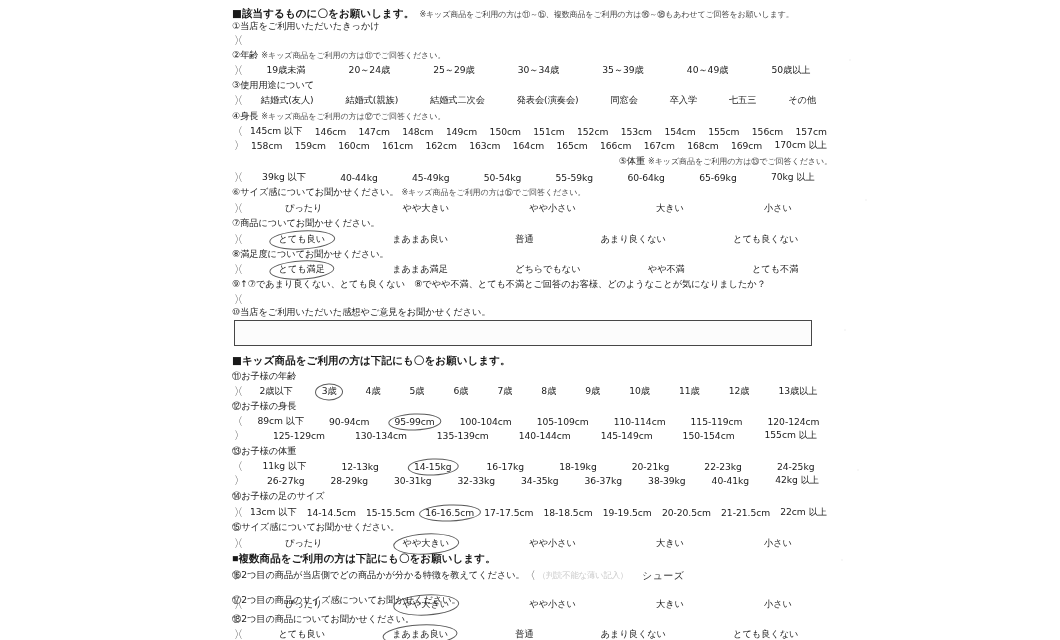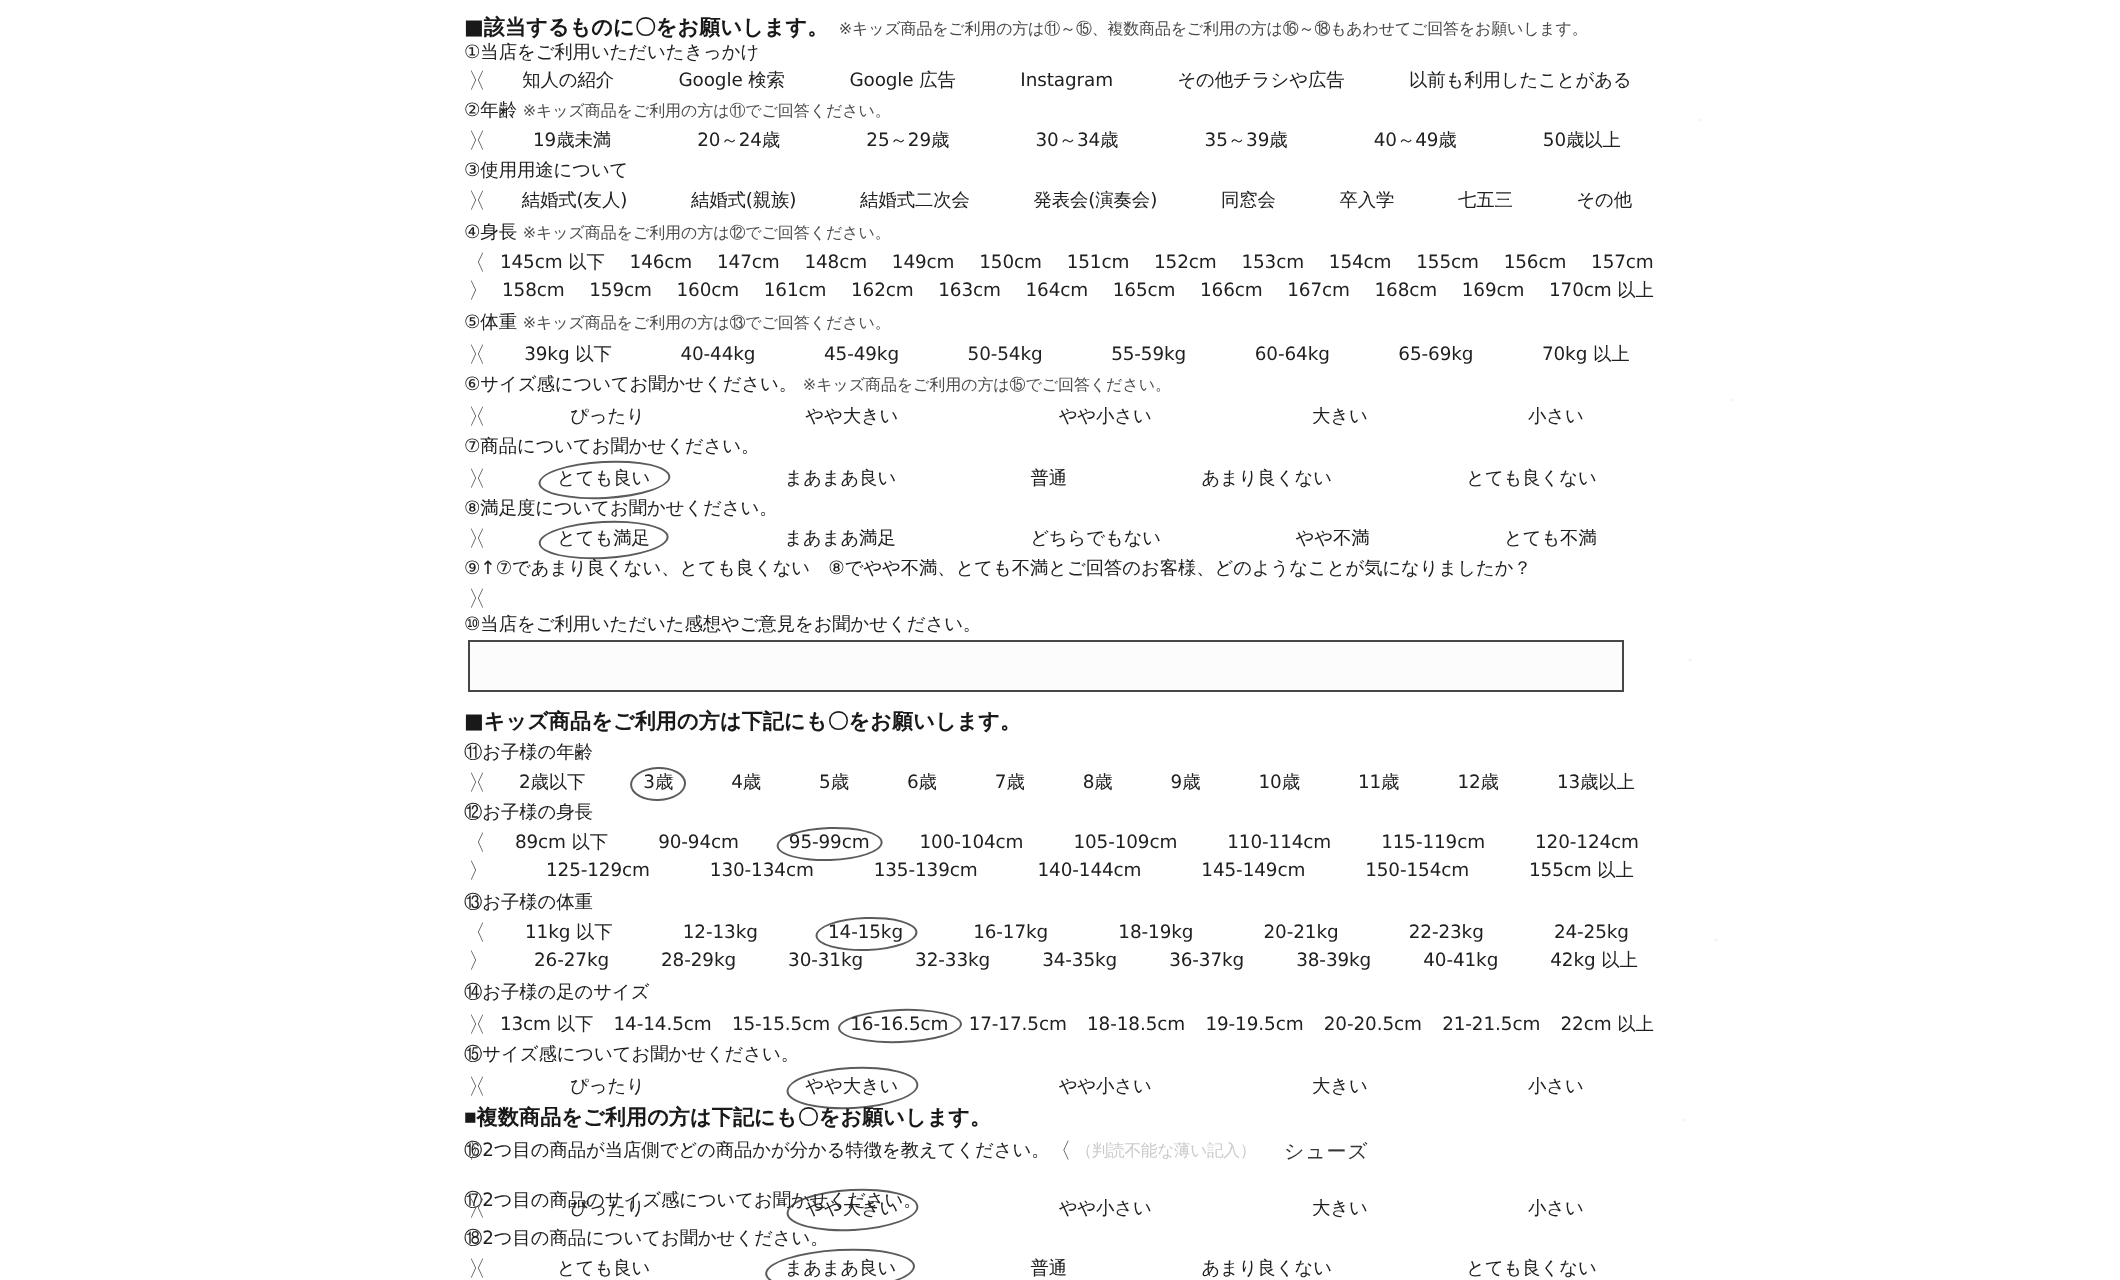--- a/index.html
+++ b/index.html
@@ -144,28 +144,20 @@
 <div id="sheet">
 
   <div class="r" style="top:2px;">
     <span class="sec-head">■該当するものに〇をお願いします。</span>
     <span class="sec-head"><span class="note">※キッズ商品をご利用の方は⑪～⑮、複数商品をご利用の方は⑯～⑱もあわせてご回答をお願いします。</span></span>
   </div>
 
   <div class="r q" style="top:20px;">①当店をご利用いただいたきっかけ</div>
   <div class="r opts" style="top:33px;">
     <span class="brk l">〈</span>
-    <span class="row-inner">
-      <span class="opt">知人の紹介</span>
-      <span class="opt">Google 検索</span>
-      <span class="opt">Google 広告</span>
-      <span class="opt">Instagram</span>
-      <span class="opt">その他チラシや広告</span>
-      <span class="opt">以前も利用したことがある</span>
-    </span>
     <span class="brk r">〉</span>
   </div>
 
   <div class="r q" style="top:49px;">
     <span>②年齢</span>
     <span class="note">※キッズ商品をご利用の方は⑪でご回答ください。</span>
   </div>
   <div class="r opts" style="top:63px;">
     <span class="brk l">〈</span>
     <span class="row-inner">
@@ -230,21 +222,21 @@
       <span class="opt">165cm</span>
       <span class="opt">166cm</span>
       <span class="opt">167cm</span>
       <span class="opt">168cm</span>
       <span class="opt">169cm</span>
       <span class="opt">170cm 以上</span>
     </span>
     <span class="brk r">〉</span>
   </div>
 
-  <div class="r q" style="top:155px;">
+  <div class="r q" style="top:155px;text-align:right;">
     <span>⑤体重</span>
     <span class="note">※キッズ商品をご利用の方は⑬でご回答ください。</span>
   </div>
   <div class="r opts" style="top:170px;">
     <span class="brk l">〈</span>
     <span class="row-inner">
       <span class="opt">39kg 以下</span>
       <span class="opt">40-44kg</span>
       <span class="opt">45-49kg</span>
       <span class="opt">50-54kg</span>

